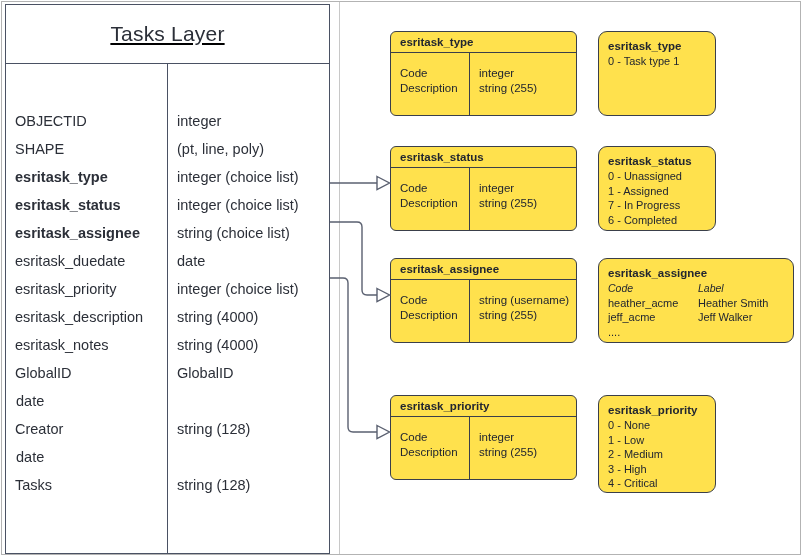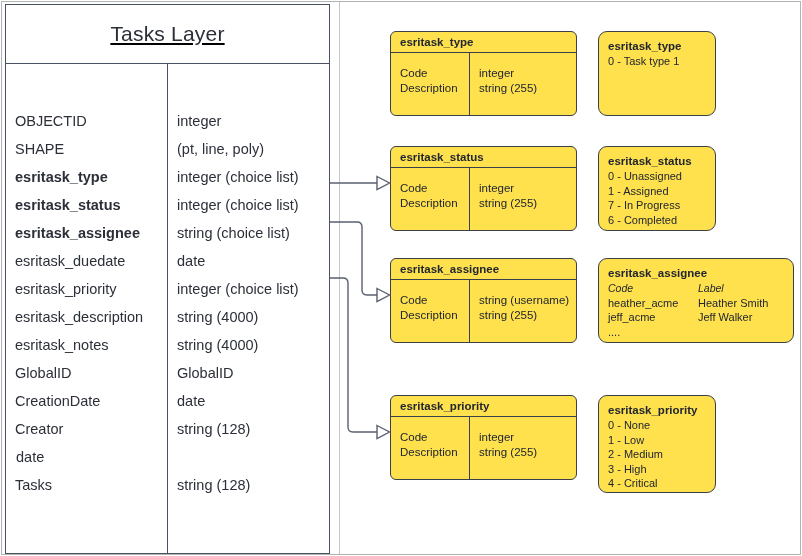--- a/index.html
+++ b/index.html
@@ -278,21 +278,20 @@
         </div>
         <div class="entity-row">
           <div class="entity-field">esritask_notes</div>
           <div class="entity-type">string (4000)</div>
         </div>
         <div class="entity-row">
           <div class="entity-field">GlobalID</div>
           <div class="entity-type">GlobalID</div>
         </div>
         <div class="entity-row">
-          <div class="entity-field">CreationDate</div>
           <div class="entity-type">date</div>
         </div>
         <div class="entity-row">
           <div class="entity-field">Creator</div>
           <div class="entity-type">string (128)</div>
         </div>
         <div class="entity-row">
           <div class="entity-type">date</div>
         </div>
         <div class="entity-row">

